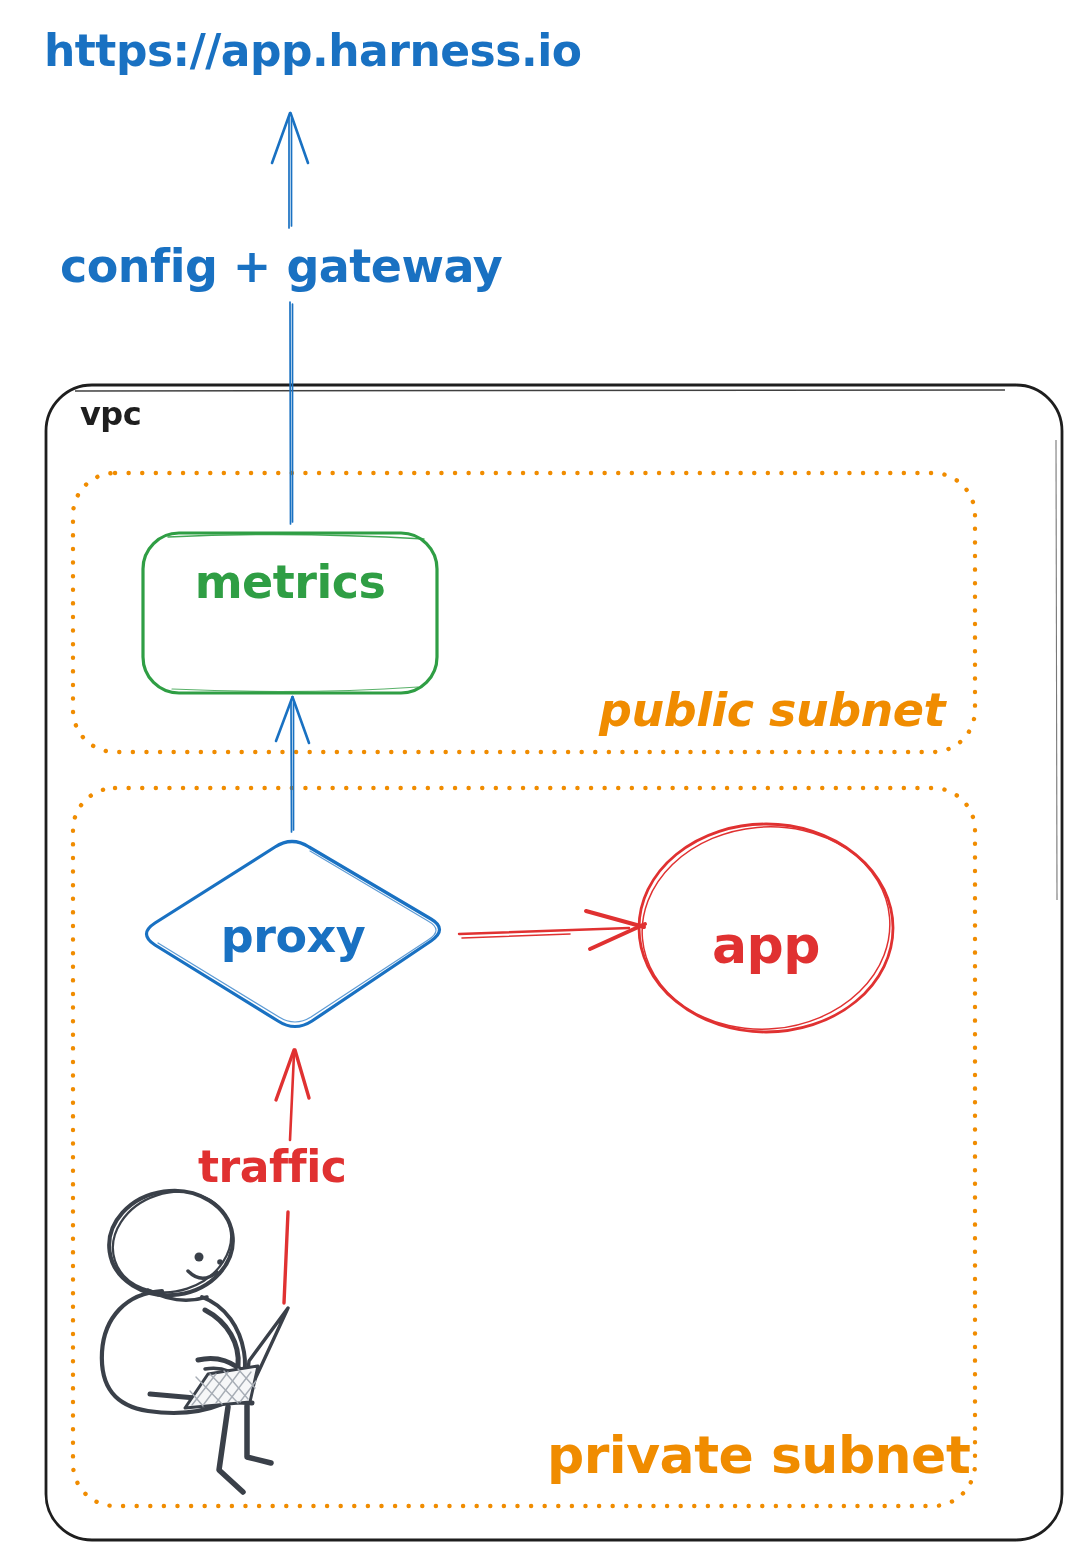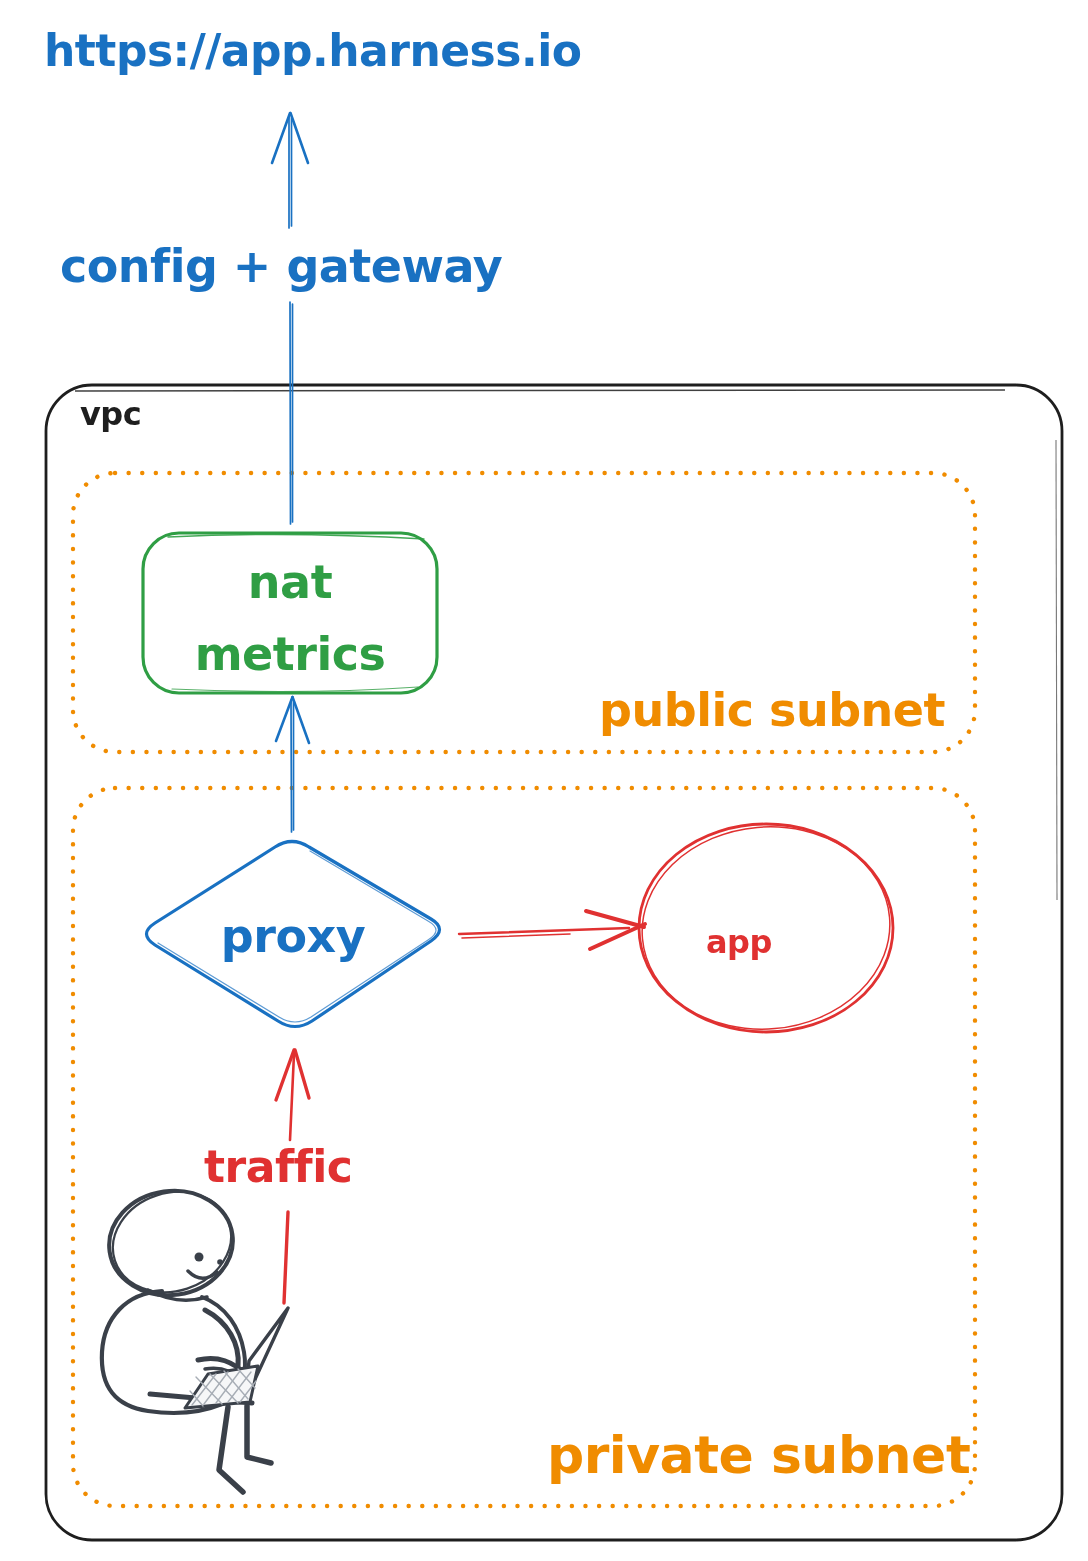--- a/index.html
+++ b/index.html
@@ -13,25 +13,25 @@
     font-family:"DejaVu Sans","Liberation Sans",sans-serif;line-height:1.15;
   }
   .blue{color:#1971c2}
   .green{color:#2f9e44}
   .orange{color:#f08c00}
   .red{color:#e03131}
   .ink{color:#1e1e1e}
   .url-label{left:20px;top:26px;font-size:44px;margin-left:24px;}
   .config-label{left:60px;top:240px;font-size:46px;}
   .vpc-label{left:80px;top:396px;font-size:32px;text-align:center;}
-  .public-label{left:593px;top:684px;width:352px;font-size:46px;text-align:right;}
+  .public-label{left:593px;top:684px;width:352px;font-size:46px;text-align:right;font-style:italic;}
   .natgw-label{left:143px;top:546px;width:294px;font-size:46px;text-align:center;line-height:72px;}
   .proxy-label{left:218px;top:910px;width:150px;font-size:46px;text-align:center;}
-  .app-label{left:706px;top:916px;width:120px;font-size:32px;text-align:left;margin-top:8px;}
-  .traffic-label{left:204px;top:1142px;font-size:44px;}
+  .app-label{left:706px;top:916px;width:120px;font-size:52px;text-align:center;}
+  .traffic-label{left:198px;top:1142px;font-size:44px;}
   .private-label{left:547px;top:1426px;width:400px;font-size:52px;text-align:right;}
 </style>
 </head>
 <body>
 
 <div class="canvas">
 
   <svg class="overlay" viewBox="0 0 1088 1561">
 
     <g fill="none" stroke="#1e1e1e">
@@ -137,21 +137,20 @@
       <path d="M 309 1098 L 295 1050" stroke-width="3.4"></path>
       <path d="M 288 1212 L 284 1303" stroke-width="3.4"></path>
     </g>
   </svg>
 
   <div class="label blue url-label">https://app.harness.io</div>
   <div class="label blue config-label">config + gateway</div>
   <div class="label ink vpc-label">vpc</div>
   <div class="label orange public-label">public subnet</div>
   <div class="label green natgw-label">
-    <div>nat</div>
     <div>metrics</div>
   </div>
   <div class="label blue proxy-label">proxy</div>
   <div class="label red app-label">app</div>
   <div class="label red traffic-label">traffic</div>
   <div class="label orange private-label">private subnet</div>
 
 </div>
 
 </body></html>

